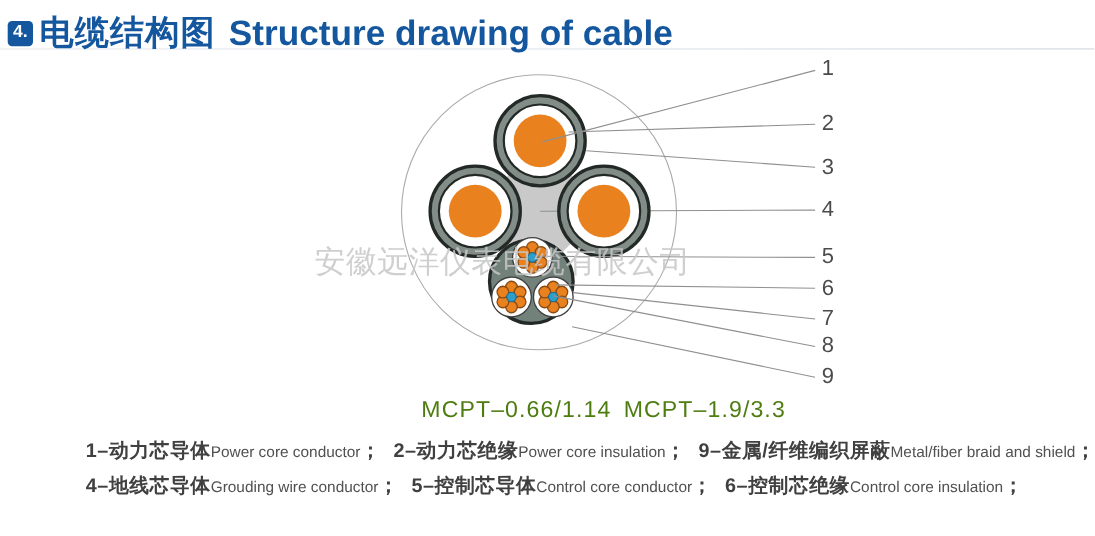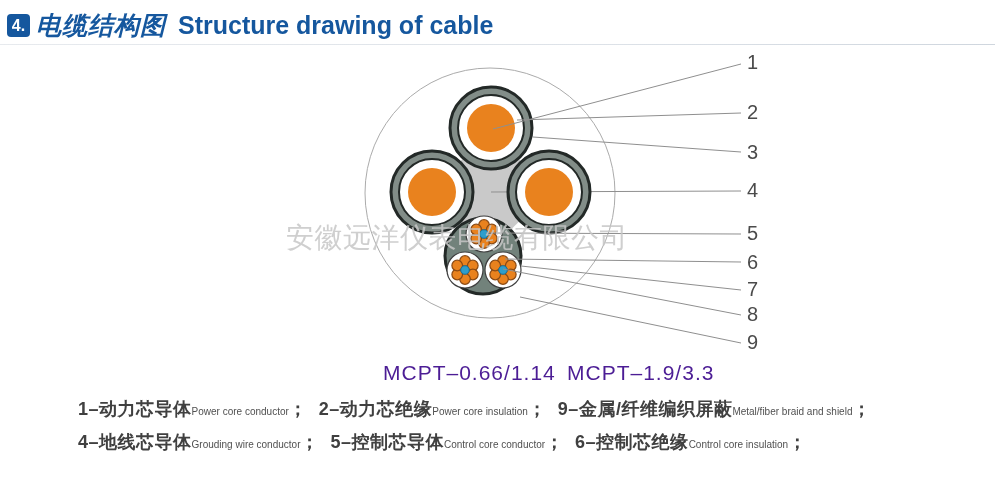--- a/index.html
+++ b/index.html
@@ -6,44 +6,44 @@
   .page{
     position:relative;width:995px;height:487px;background:#ffffff;overflow:hidden;
     font-family:"Liberation Sans","DejaVu Sans",sans-serif;
   }
   
   .header{position:absolute;left:7px;top:9px;display:flex;align-items:center;z-index:4;}
   .badge{
     width:23px;height:23px;background:#15579E;border-radius:4px;color:#ffffff;
     font-weight:bold;font-size:16px;display:flex;align-items:center;justify-content:center;
   }
-  .title-zh{margin-left:6px;font-size:25px;font-weight:700;color:#15579E;letter-spacing:1px;font-style:italic;}
-  .title-en{margin-left:12px;font-size:25px;font-weight:700;color:#15579E;}
+  .title-zh{margin-left:6px;font-size:31px;font-weight:700;color:#15579E;letter-spacing:1px;}
+  .title-en{margin-left:12px;font-size:32px;font-weight:700;color:#15579E;}
   .divider{position:absolute;left:0;top:44px;width:995px;height:1px;
     background:linear-gradient(to right,#e7eaee 0%,#dde2e8 60%,#cfd6de 100%);}
   
   .diagram-svg{position:absolute;left:0;top:0;z-index:2;}
   .callout-line{stroke:#8f8f8f;stroke-width:1;fill:none;}
   .callout-num{font-family:"Liberation Sans","DejaVu Sans",sans-serif;font-size:20px;fill:#4b4b4b;}
   
   .watermark{
     position:absolute;left:286px;top:219px;z-index:5;white-space:nowrap;pointer-events:none;
     font-family:"Liberation Serif","DejaVu Serif",serif;font-size:28px;letter-spacing:0.5px;
     color:#c7c7c7;opacity:.85;
   }
   
-  .model-label{position:absolute;top:361px;font-size:21px;color:#4c1d95;letter-spacing:1px;z-index:4;}
+  .model-label{position:absolute;top:361px;font-size:21px;color:#4d7c0f;letter-spacing:1px;z-index:4;}
   .model-1{left:383px;}
   .model-2{left:567px;}
   
   .legend{position:absolute;left:78px;top:394px;right:4px;z-index:4;}
   .legend-line{line-height:30px;white-space:nowrap;}
   .legend-item{margin-right:7px;}
   .zh{font-size:18px;font-weight:700;color:#404040;letter-spacing:0.5px;}
-  .en{font-size:10px;font-weight:400;color:#505050;}
+  .en{font-size:14px;font-weight:400;color:#505050;}
   .sep{margin-right:0;}
 </style>
 </head>
 <body>
 
 <div class="page">
 
   <div class="header">
     <div class="badge">4.</div>
     <div class="title-zh">电缆结构图</div>

